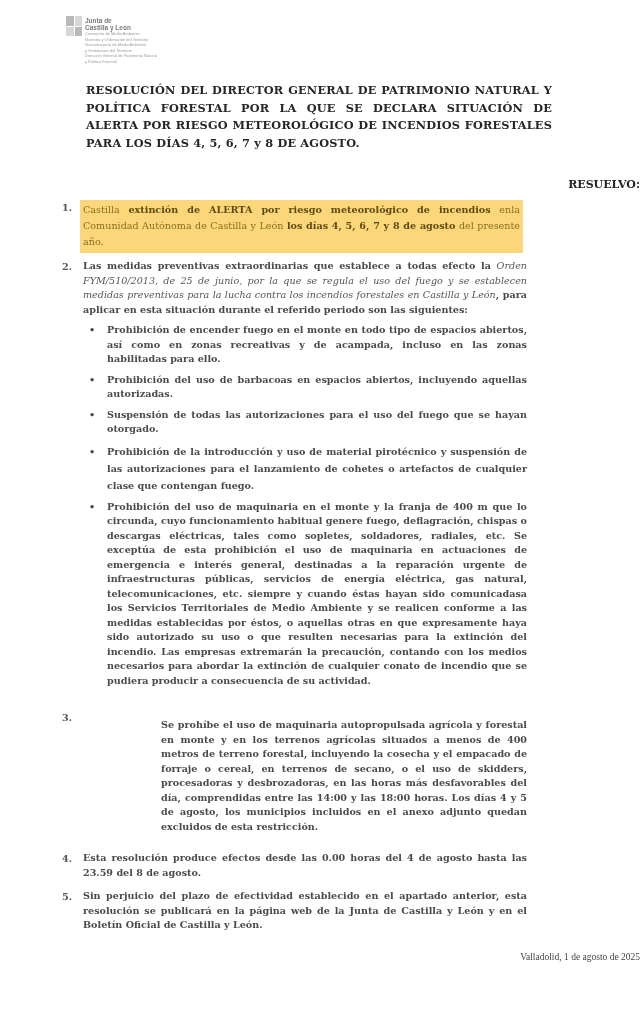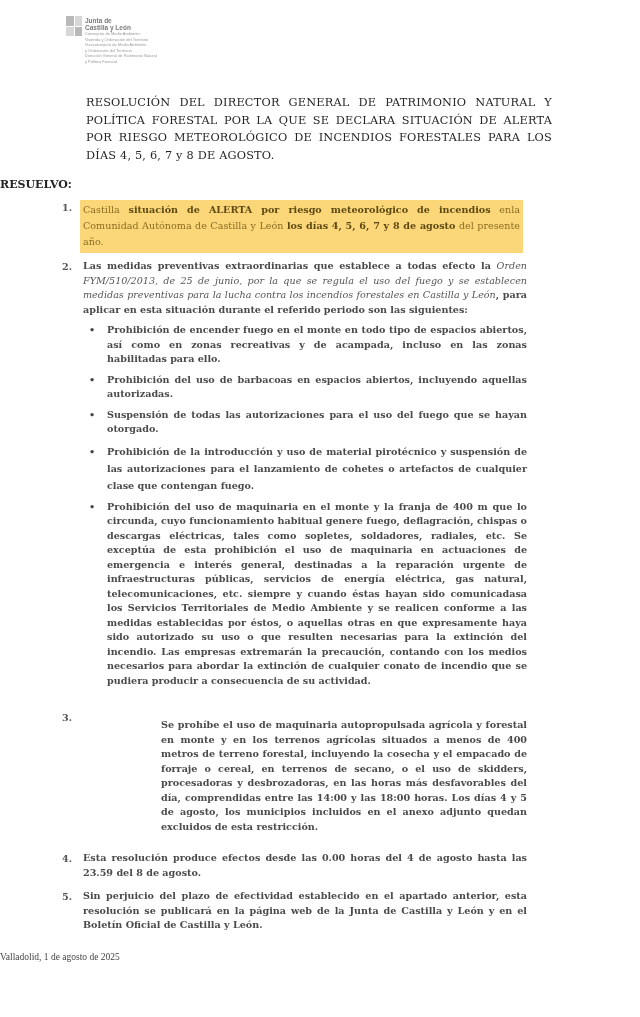--- a/index.html
+++ b/index.html
@@ -5,40 +5,40 @@
   html, body { margin:0; padding:0; background:#ffffff; }
   body { width:640px; height:1017px; position:relative; overflow:hidden; font-family:"DejaVu Serif", "Liberation Serif", serif; color:#3a3a3a; }
   .logo { position:absolute; left:66px; top:16px; width:140px; height:64px; }
   .logo .shield { position:absolute; left:0; top:0; width:16px; height:20px; display:grid; grid-template-columns:1fr 1fr; grid-template-rows:1fr 1fr; gap:1px; }
   .logo .shield span { background:#b9b9b9; }
   .logo .shield span:nth-child(2), .logo .shield span:nth-child(3) { background:#d7d7d7; }
   .logo .org { position:absolute; left:19px; top:1px; font-family:"Liberation Sans", sans-serif; font-size:6.5px; line-height:7px; color:#7a7a7a; font-weight:bold; width:80px; }
   .logo .subs { position:absolute; left:19px; top:16px; font-family:"Liberation Sans", sans-serif; font-size:4px; line-height:4.6px; color:#9a9a9a; width:120px; }
   .logo .subs div { margin-bottom:1px; }
 
-  .title { position:absolute; left:86px; top:94px; width:466px; font-weight:normal; font-size:11.3px; line-height:17.5px; text-align:justify; color:#262626; letter-spacing:0.2px; }
-  .resuelvo { position:absolute; left:0; width:640px; top:178px; text-align:left; font-weight:bold; font-size:11px; color:#262626; }
+  .title { position:absolute; left:86px; top:82px; width:466px; font-weight:bold; font-size:11.3px; line-height:17.5px; text-align:justify; color:#262626; letter-spacing:0.2px; }
+  .resuelvo { position:absolute; left:0; width:640px; top:178px; text-align:right; font-weight:bold; font-size:11px; color:#262626; }
 
   .item { position:absolute; left:62px; width:465px; font-size:9.6px; line-height:15px; color:#444; }
   .item .num { position:absolute; left:0; top:0; font-weight:bold; color:#555; }
   .item .body { margin-left:21px; text-align:justify; }
   .b { font-weight:bold; }
   .it { font-style:italic; font-weight:normal; color:#555; }
 
   .hl { background:#fcd77a; color:#8a6d20; padding:2px 3px 3px 3px; margin-left:-3px; font-weight:normal; }
   .hl .b { color:#5d4a12; }
 
   .bullets { list-style:none; margin:6px 0 0 0; padding:0; }
   .bullets li { position:relative; padding-left:24px; margin-bottom:6px; text-align:justify; }
   .bullets li .dot { position:absolute; left:6px; top:0; font-weight:bold; }
   .w { font-weight:bold; color:#4a4a4a; }
 
   .indent-par { margin-left:78px; margin-top:8px; text-align:justify; font-weight:bold; color:#4a4a4a; }
 
-  .sign { position:absolute; left:0; width:640px; text-align:left; font-family:"Liberation Serif", serif; color:#444; }
+  .sign { position:absolute; left:0; width:640px; text-align:right; font-family:"Liberation Serif", serif; color:#444; }
 </style>
 </head>
 <body>
 
 <div class="logo">
   <div class="shield">
       <span></span>
       <span></span>
       <span></span>
       <span></span>
@@ -56,21 +56,21 @@
     <div>y Política Forestal</div>
   </div>
 </div>
 
 <div class="title">RESOLUCIÓN DEL DIRECTOR GENERAL DE PATRIMONIO NATURAL Y POLÍTICA FORESTAL POR LA QUE SE DECLARA SITUACIÓN DE ALERTA POR RIESGO METEOROLÓGICO DE INCENDIOS FORESTALES PARA LOS DÍAS 4, 5, 6, 7 y 8 DE AGOSTO.</div>
 <div class="resuelvo">RESUELVO:</div>
 
 <div class="item" style="top:200px;">
   <span class="num">1.</span>
   <div class="body">
-    <span class="hl" style="display:block; width:437px; line-height:16px;"><span>Castilla </span><span class="b">situación de ALERTA por riesgo meteorológico de incendios</span><span> enla Comunidad Autónoma de Castilla y León </span><span class="b">los días 4, 5, 6, 7 y 8 de agosto</span><span> del presente año.</span></span>
+    <span class="hl" style="display:block; width:437px; line-height:16px;"><span>Castilla </span><span class="b">extinción de ALERTA por riesgo meteorológico de incendios</span><span> enla Comunidad Autónoma de Castilla y León </span><span class="b">los días 4, 5, 6, 7 y 8 de agosto</span><span> del presente año.</span></span>
   </div>
 </div>
 
 <div class="item" style="top:259px;">
   <span class="num">2.</span>
   <div class="body" style="line-height:14.5px;">
     <span class="w">Las medidas preventivas extraordinarias que establece a todas efecto la </span><span class="it">Orden FYM/510/2013, de 25 de junio, por la que se regula el uso del fuego y se establecen medidas preventivas para la lucha contra los incendios forestales en Castilla y León</span><span class="w">, para aplicar en esta situación durante el referido periodo son las siguientes:</span>
     <ul class="bullets">
       <li><span class="dot">•</span><span class="w">Prohibición de encender fuego en el monte en todo tipo de espacios abiertos, así como en zonas recreativas y de acampada, incluso en las zonas habilitadas para ello.</span></li>
       <li><span class="dot">•</span><span class="w">Prohibición del uso de barbacoas en espacios abiertos, incluyendo aquellas autorizadas.</span></li>

